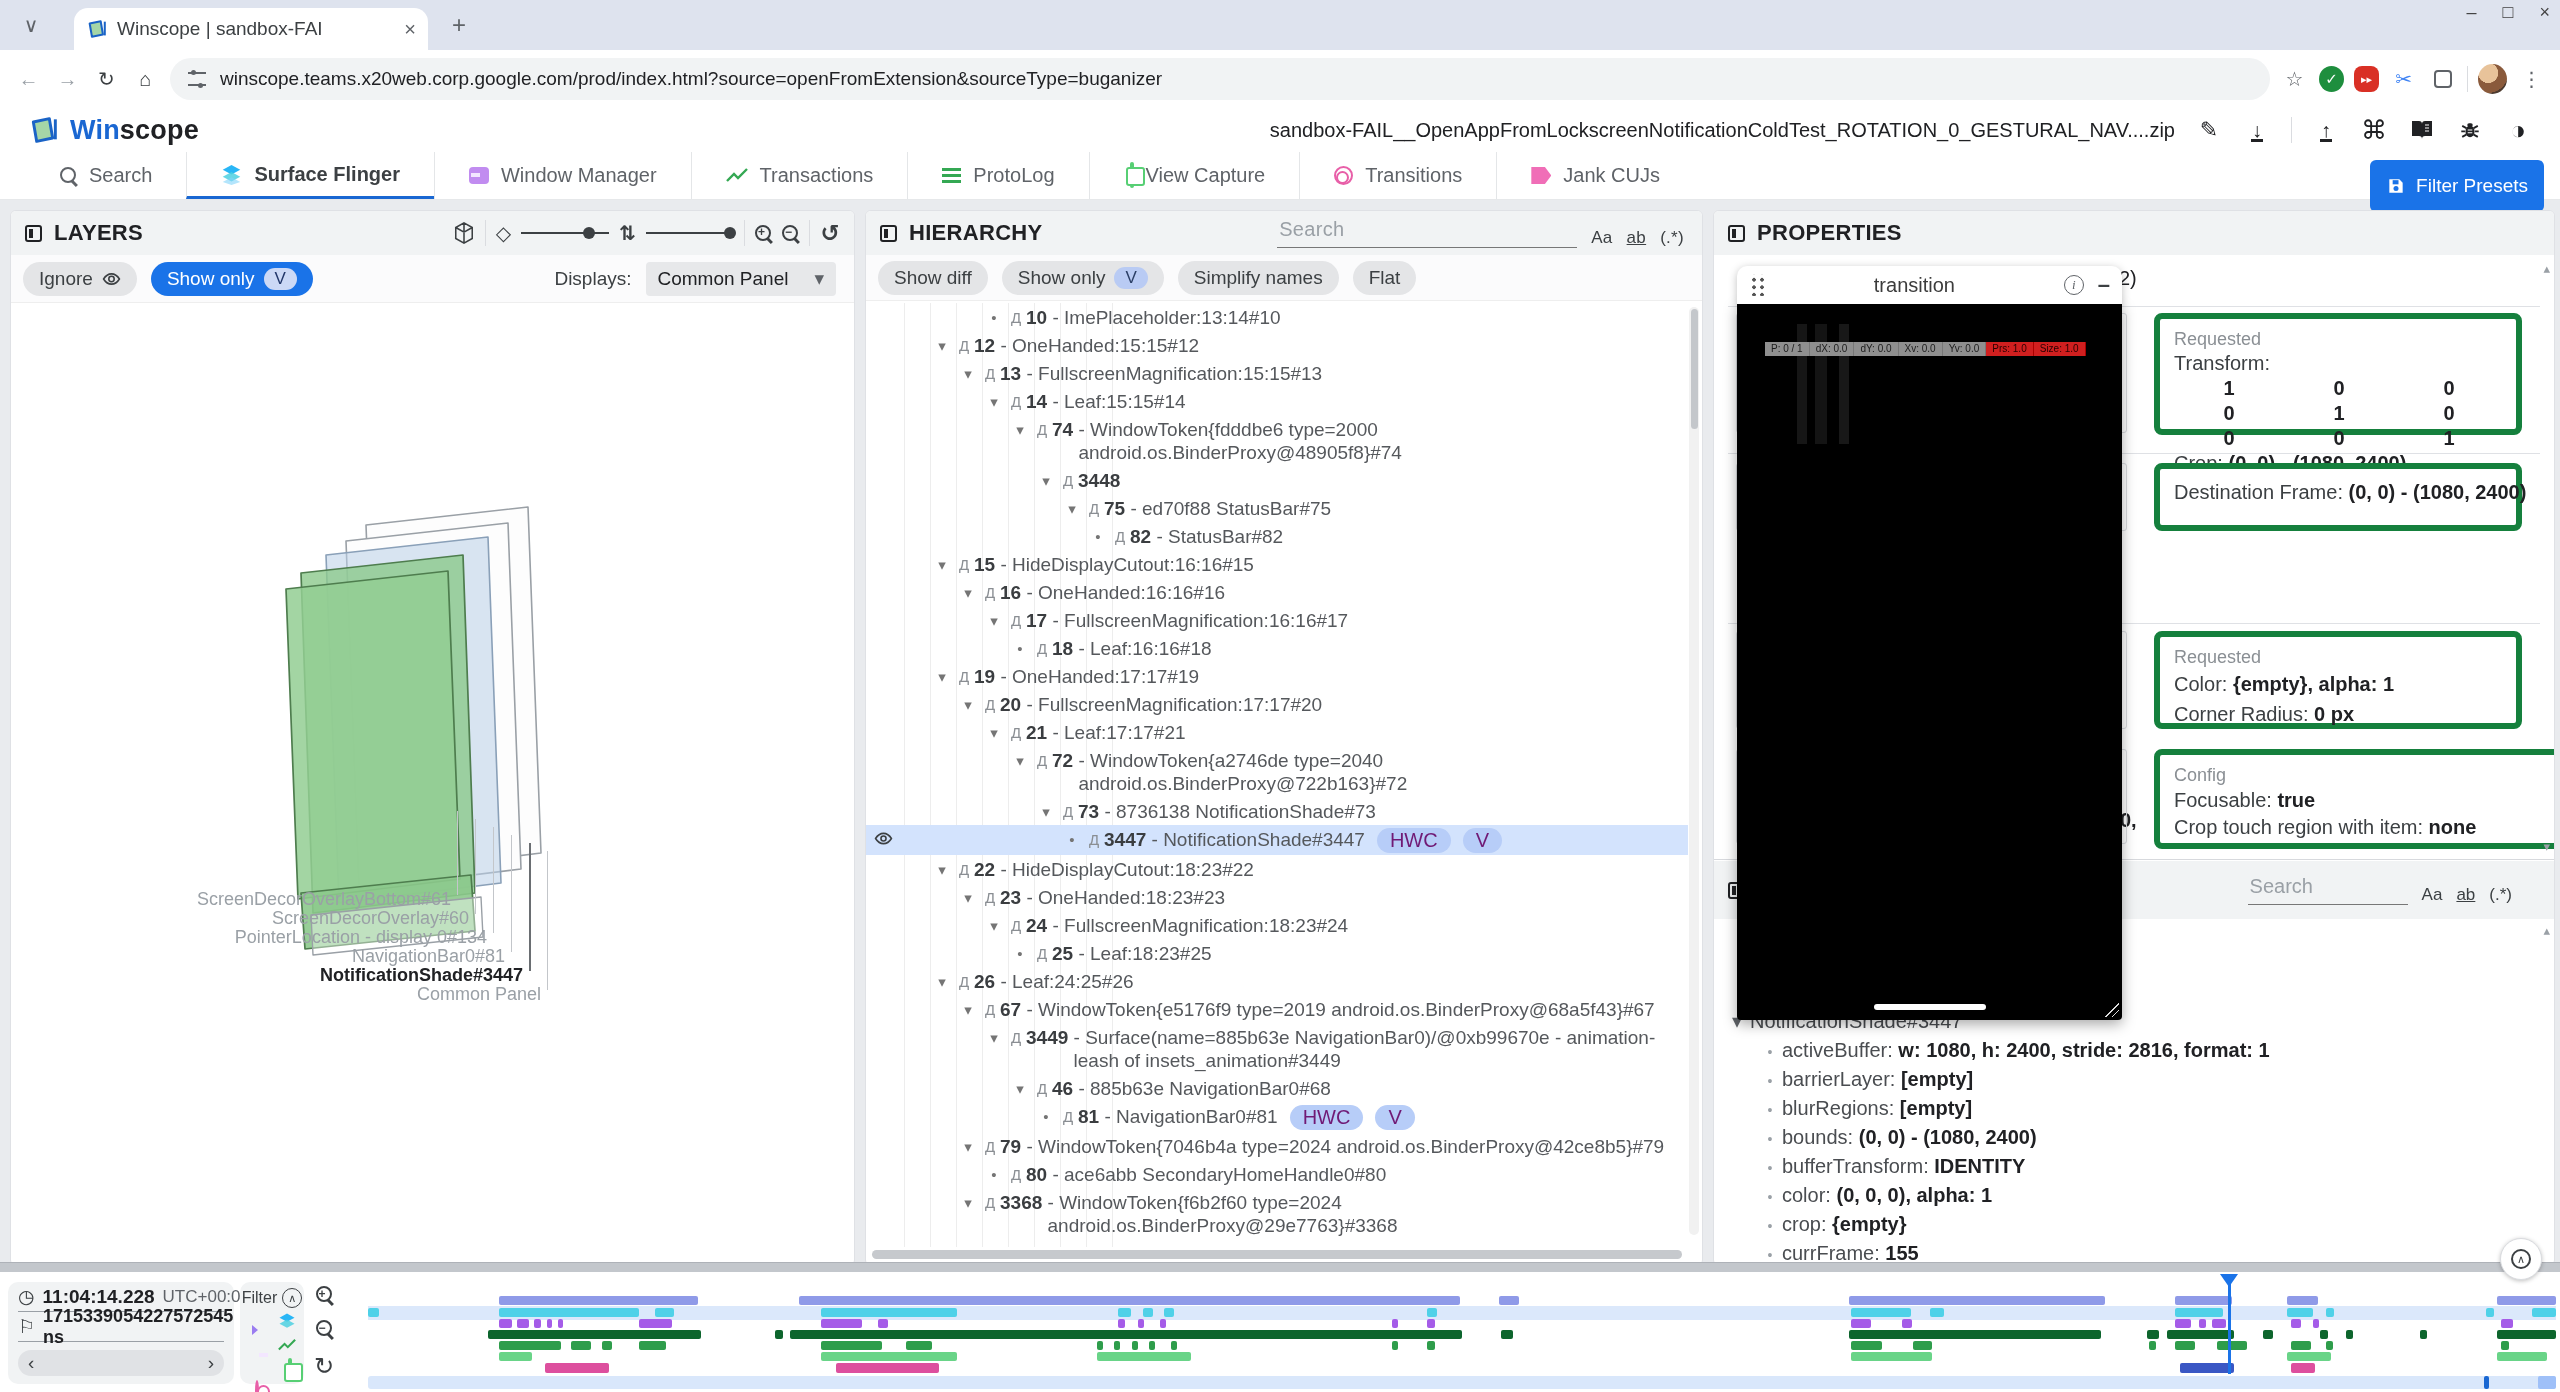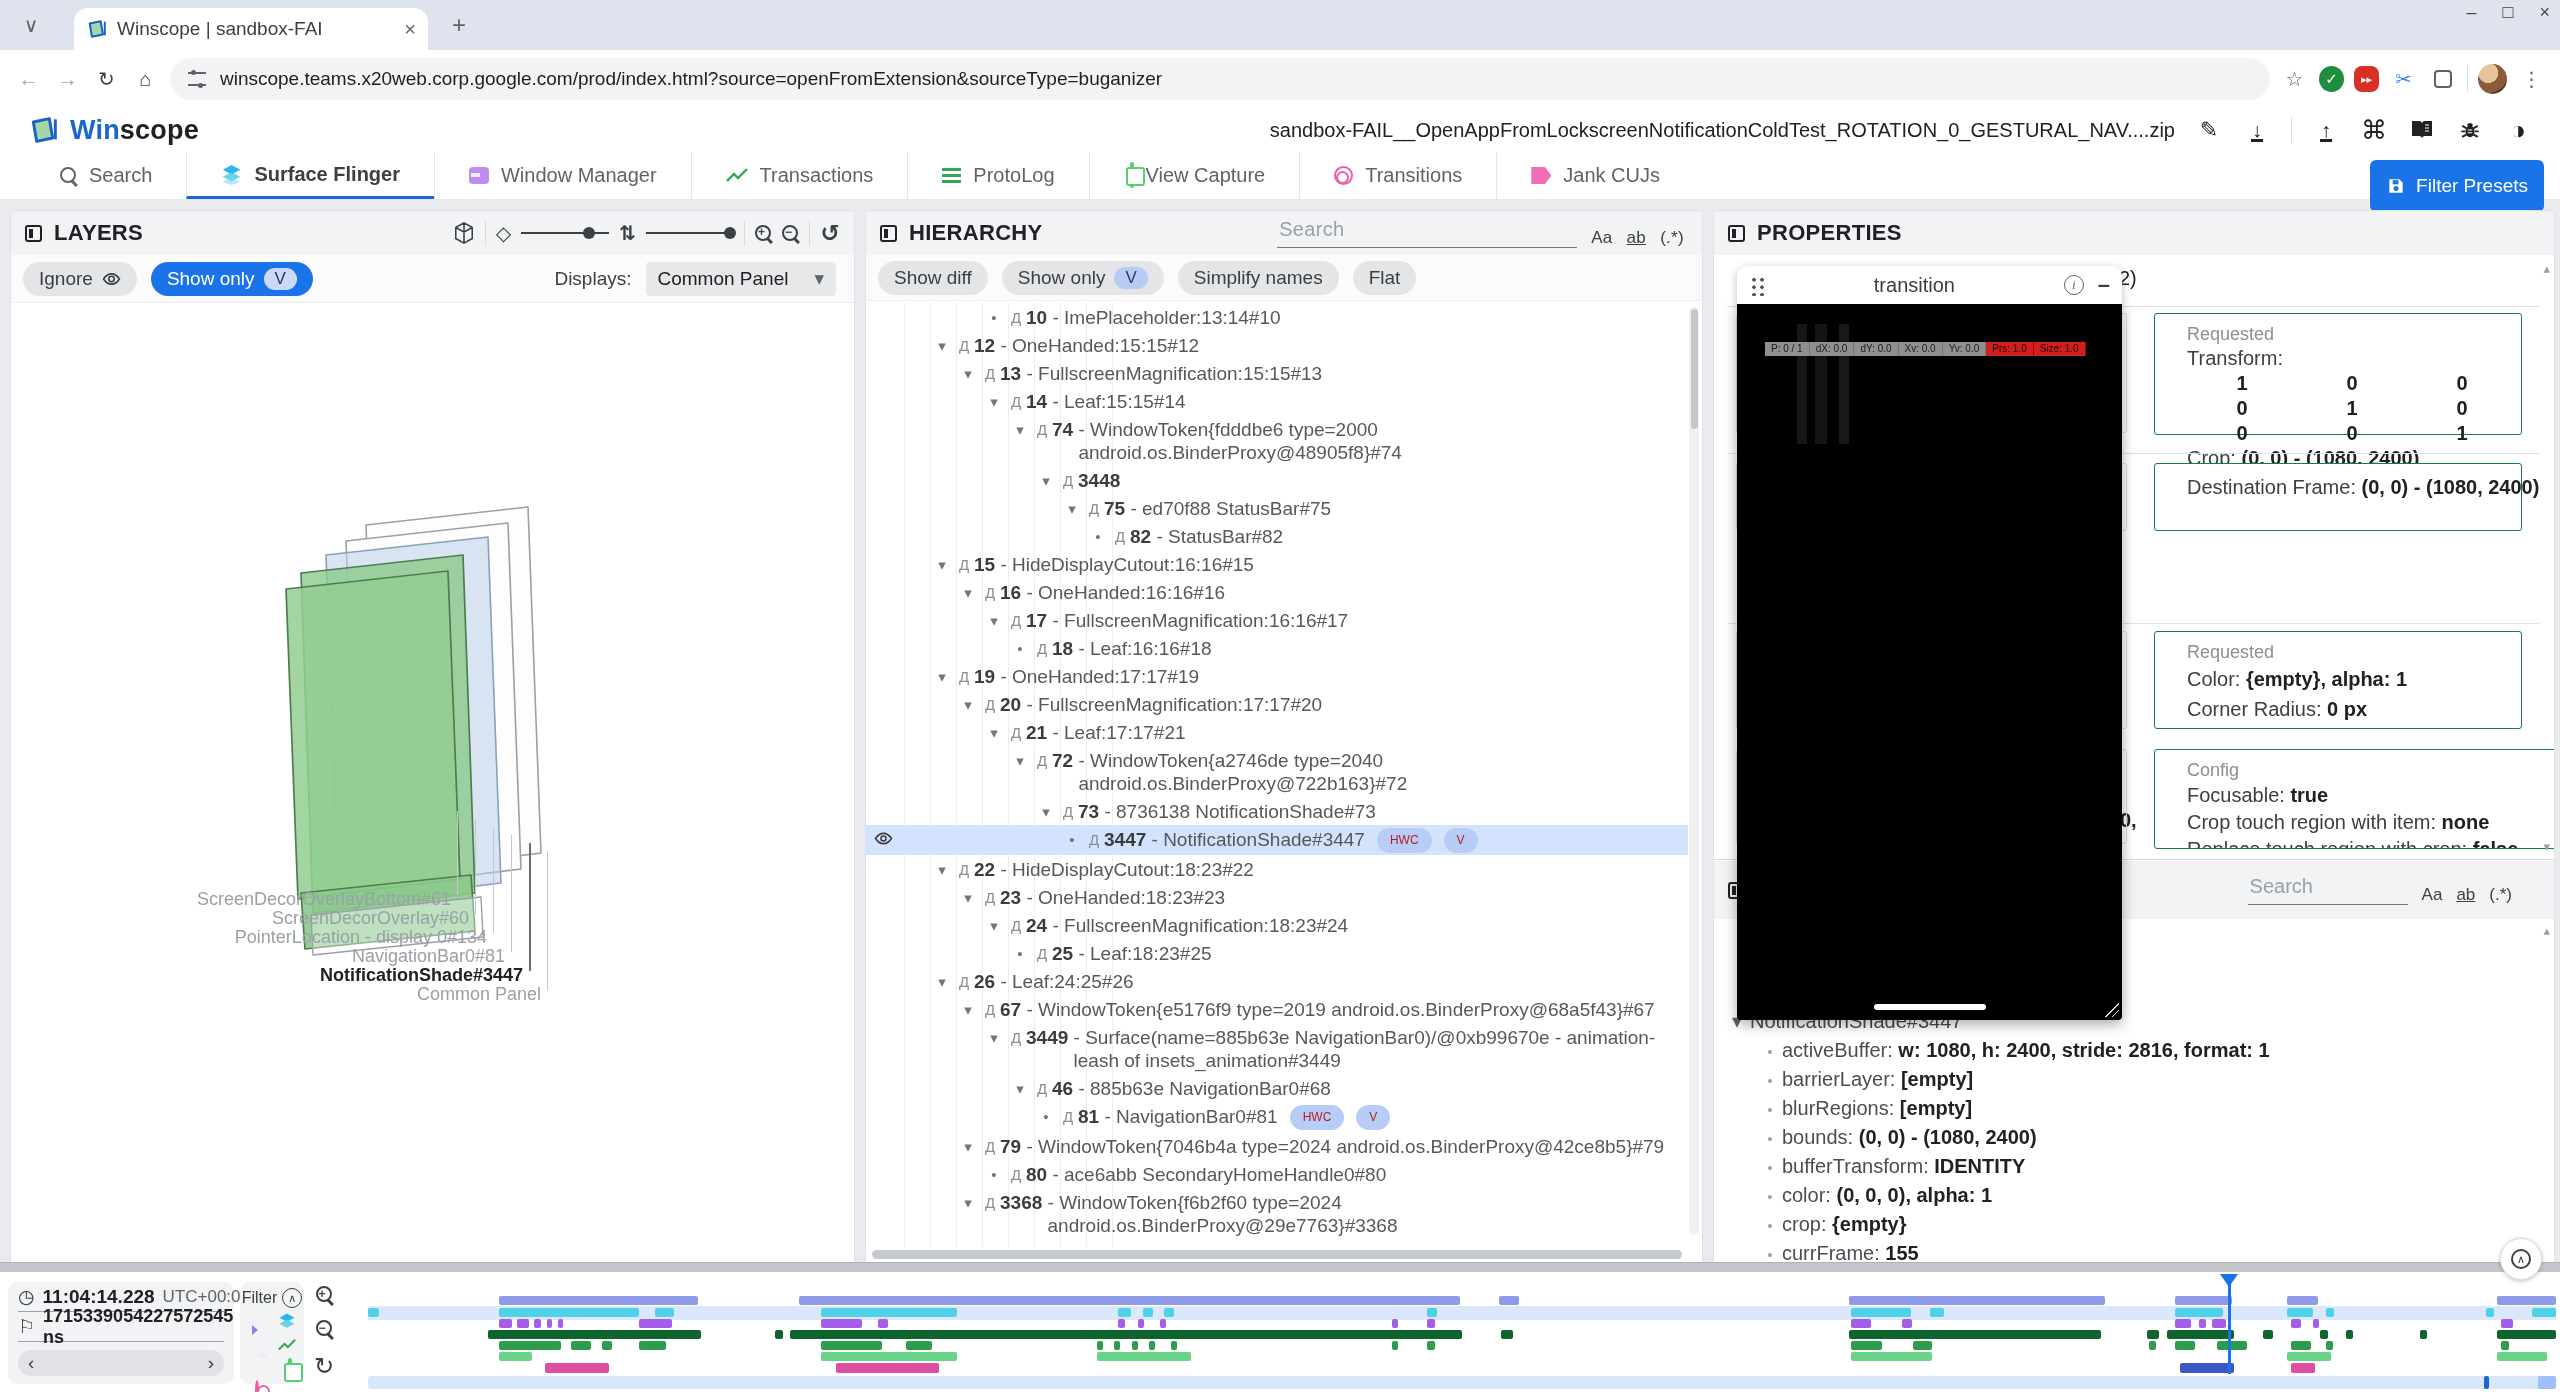--- a/index.html
+++ b/index.html
@@ -56,27 +56,27 @@
 .sopt{font-size:17px;color:#3c4043}
 .sopt.u{text-decoration:underline}
 #hier .chips{height:46px;background:#fbfbfc;display:flex;align-items:center;gap:14px;padding:0 12px;border-bottom:1px solid #eee}
 #htree{position:absolute;left:0;top:92px;right:14px;bottom:18px;overflow:hidden}
 .guide{position:absolute;top:0;bottom:0;width:1px;background:#ededed}
 .hrow{position:relative;display:flex;align-items:flex-start;padding:2.5px 6px 2.5px 0;font-size:19px;color:#55585c;line-height:23px}
 .hrow .mk{width:24px;flex:0 0 auto;text-align:center;color:#757575;font-size:15px}
 .hrow .pin{width:20px;flex:0 0 auto;color:#8a8e93;font-size:15px;text-align:center}
 .hrow .id{font-weight:bold;color:#3a3d40;white-space:pre}
 .hrow.sel{background:#d3e3fd}
-.badge{background:#b7cdf8;color:#b91c1c;border-radius:13px;padding:1px 13px;font-size:12px;margin-left:12px;flex:0 0 auto}
+.badge{background:#b7cdf8;color:#701a75;border-radius:13px;padding:1px 13px;font-size:20px;margin-left:12px;flex:0 0 auto}
 .eyegutter{position:absolute;left:8px;top:3px}
 .vscroll{position:absolute;width:10px;background:#f1f1f1;border-radius:5px}
 .vscroll .thumb{position:absolute;left:1.5px;width:7px;background:#c4c7cb;border-radius:4px}
 .hscroll{position:absolute;height:9px;background:#c6c9cd;border-radius:5px}
 
-.pbox{position:absolute;border:1px solid #15803d;border-radius:3px;background:#fff;padding:8px 32px;font-size:20px;color:#3c4043;line-height:30px}
+.pbox{position:absolute;border:6px solid #15803d;border-radius:8px;background:#fff;padding:8px 14px;font-size:20px;color:#3c4043;line-height:30px}
 .pbox .grp{color:#8a8f94;font-size:18px;line-height:24px}
 .pbox b{color:#202124}
 .pline{white-space:nowrap}
 .mat{display:grid;grid-template-columns:110px 110px 110px;justify-items:center;font-weight:bold;color:#202124}
 .hr{position:absolute;height:1px;background:#dfe1e5}
 .subhead{position:absolute;left:0;right:0;height:58px;background:#f1f3f4;display:flex;align-items:center;padding:0 14px}
 .ptree{position:absolute;font-size:20px;color:#4a4d51}
 .ptree .rowp{display:flex;align-items:baseline;padding:3px 0}
 .ptree .k{white-space:pre}
 .ptree b{color:#202124}

